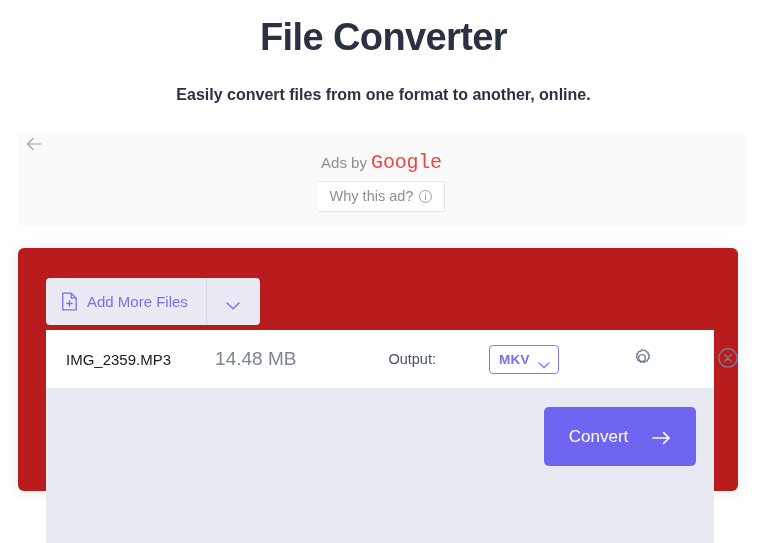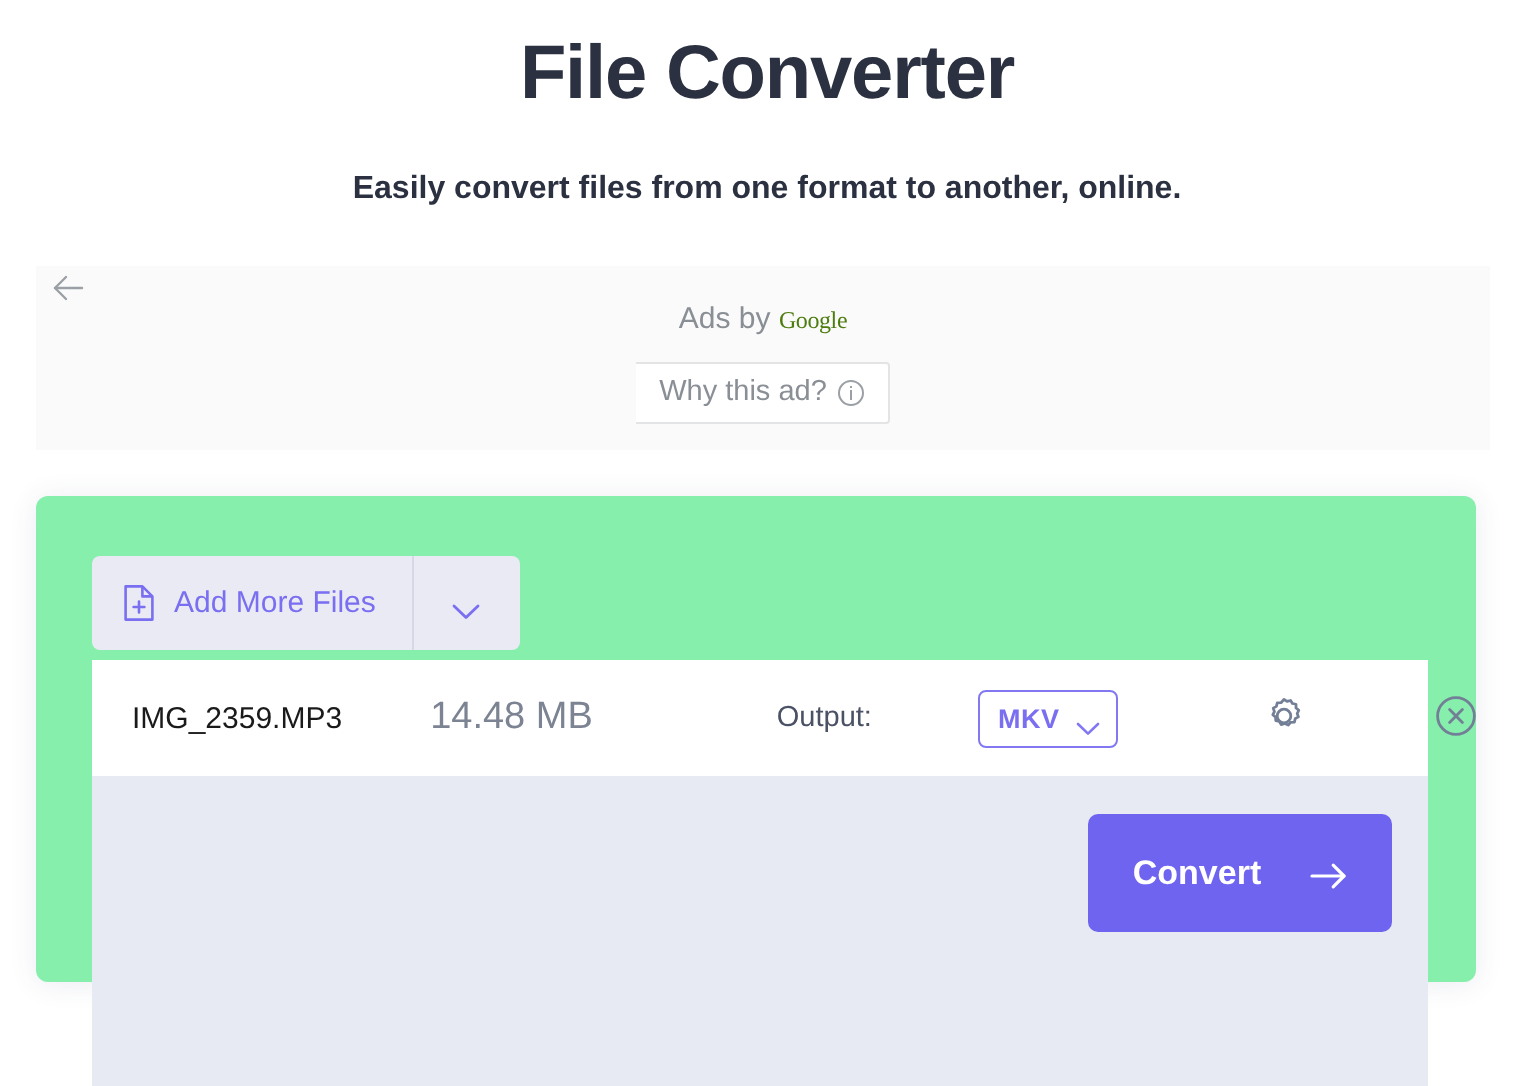--- a/index.html
+++ b/index.html
@@ -60,23 +60,23 @@
     position: absolute;
     left: 0;
     right: 0;
     top: 18px;
     text-align: center;
     font-size: 15px;
     color: #8a8f96;
     white-space: nowrap;
   }
   .ad-byline .g-word {
-    font-size: 12px;
-    color: #4d7c0f;
-    font-family: Liberation Serif, serif;
+    font-size: 20px;
+    color: #ef4444;
+    font-family: Liberation Mono, monospace;
     letter-spacing: -0.2px;
   }
   .ad-buttons {
     position: absolute;
     left: 0;
     right: 0;
     top: 48px;
     display: flex;
     justify-content: center;
     align-items: stretch;
@@ -137,21 +137,21 @@
     background: #9aa0a6;
   }
 
   
   .converter-card {
     position: absolute;
     left: 18px;
     top: 248px;
     width: 720px;
     height: 243px;
-    background: #86efac;
+    background: #b91c1c;
     border-radius: 6px;
     box-shadow: 0 1px 14px rgba(60, 70, 120, 0.10);
   }
 
   .addfiles-row {
     position: absolute;
     left: 28px;
     top: 30px;
     display: flex;
     align-items: stretch;
@@ -279,21 +279,20 @@
     border: none;
     border-radius: 5px;
     color: #ffffff;
     font-size: 17px;
     font-family: "Liberation Sans", sans-serif;
     cursor: pointer;
     display: flex;
     align-items: center;
     justify-content: center;
     gap: 24px;
-    font-weight: bold;
   }
   .arrow-right {
     width: 19px;
     height: 14px;
     display: block;
   }
 </style>
 </head>
 <body>
 

